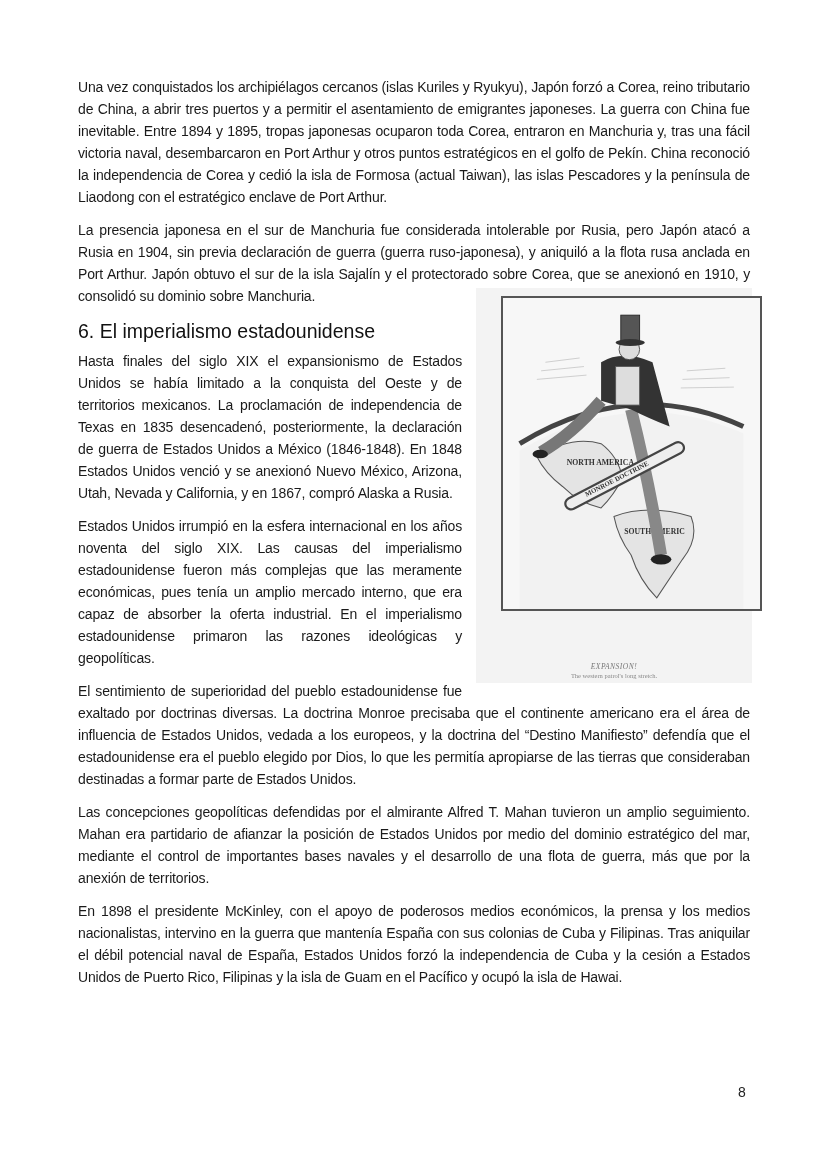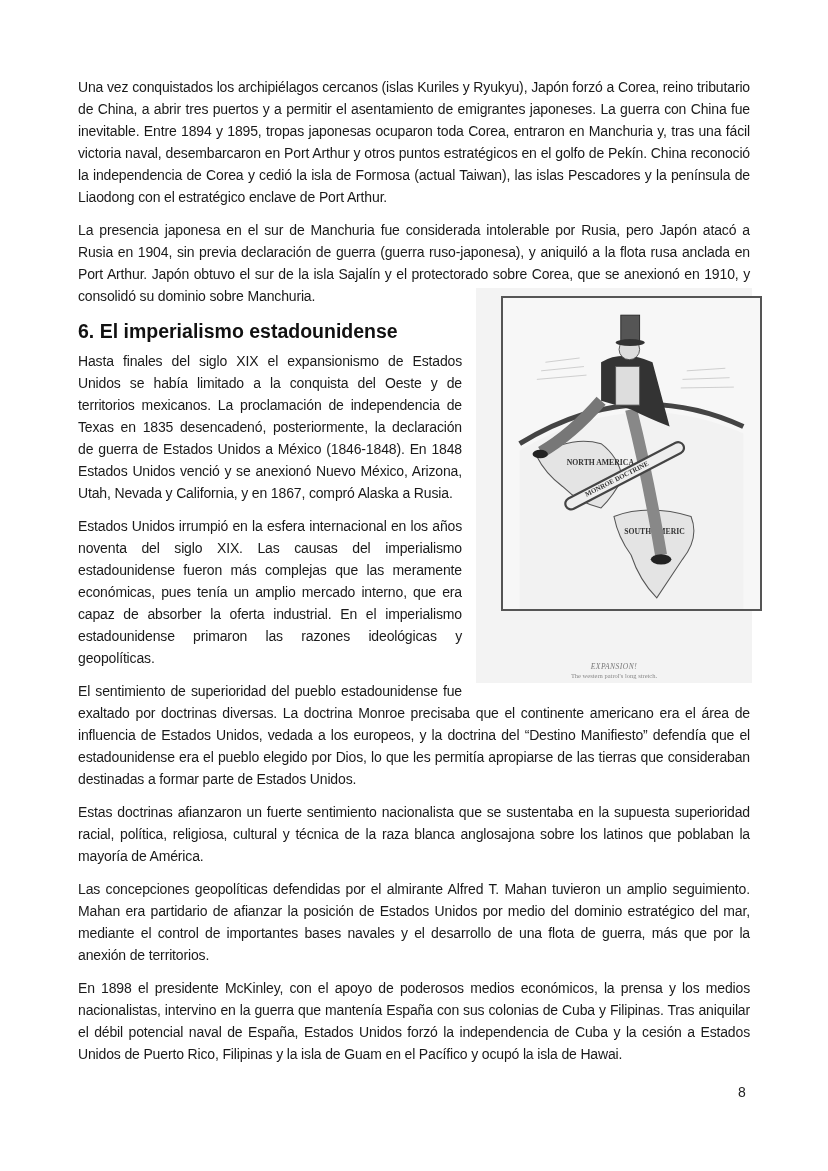--- a/index.html
+++ b/index.html
@@ -13,21 +13,21 @@
       margin: 0 0 11px 0;
       font-size: 14px;
       line-height: 22px;
       text-align: justify;
       letter-spacing: -0.15px;
     }
     h2 {
       margin: 2px 0 6px 0;
       font-size: 19.5px;
       line-height: 26px;
-      font-weight: bold;
+      font-weight: normal;
       color: #111;
     }
     .figure {
       float: right;
       width: 276px; height: 395px;
       margin: -30px -2px 6px 14px;
       background: #f3f3f3;
       position: relative;
     }
     .figure .frame {
@@ -99,18 +99,17 @@
       </svg>
     </div>
     <div class="caption-title">EXPANSION!</div>
     <div class="caption-sub">The western patrol's long stretch.</div>
   </div>
 
   <h2>6. El imperialismo estadounidense</h2>
   <p>Hasta finales del siglo XIX el expansionismo de Estados Unidos se había limitado a la conquista del Oeste y de territorios mexicanos. La proclamación de independencia de Texas en 1835 desencadenó, posteriormente, la declaración de guerra de Estados Unidos a México (1846-1848). En 1848 Estados Unidos venció y se anexionó Nuevo México, Arizona, Utah, Nevada y California, y en 1867, compró Alaska a Rusia.</p>
   <p>Estados Unidos irrumpió en la esfera internacional en los años noventa del siglo XIX. Las causas del imperialismo estadounidense fueron más complejas que las meramente económicas, pues tenía un amplio mercado interno, que era capaz de absorber la oferta industrial. En el imperialismo estadounidense primaron las razones ideológicas y geopolíticas.</p>
   <p>El sentimiento de superioridad del pueblo estadounidense fue exaltado por doctrinas diversas. La doctrina Monroe precisaba que el continente americano era el área de influencia de Estados Unidos, vedada a los europeos, y la doctrina del “Destino Manifiesto” defendía que el estadounidense era el pueblo elegido por Dios, lo que les permitía apropiarse de las tierras que consideraban destinadas a formar parte de Estados Unidos.</p>
-  <p>Estas doctrinas afianzaron un fuerte sentimiento nacionalista que se sustentaba en la supuesta superioridad racial, política, religiosa, cultural y técnica de la raza blanca anglosajona sobre los latinos que poblaban la mayoría de América.</p>
   <p>Las concepciones geopolíticas defendidas por el almirante  Alfred T. Mahan tuvieron un amplio seguimiento. Mahan era partidario de afianzar la posición de Estados Unidos por medio del dominio estratégico del mar, mediante el control de importantes bases navales y el desarrollo de una flota de guerra, más que por la anexión de territorios.</p>
   <p>En 1898 el presidente McKinley, con el apoyo de poderosos medios económicos, la prensa y los medios nacionalistas, intervino en la guerra que mantenía España con sus colonias de Cuba y Filipinas. Tras aniquilar el débil potencial naval de España, Estados Unidos forzó la independencia de Cuba y la cesión a Estados Unidos de Puerto Rico, Filipinas y la isla de Guam en el Pacífico y ocupó la isla de Hawai.</p>
 </div>
 
 <div class="page-number">8</div>
 
 </body></html>

